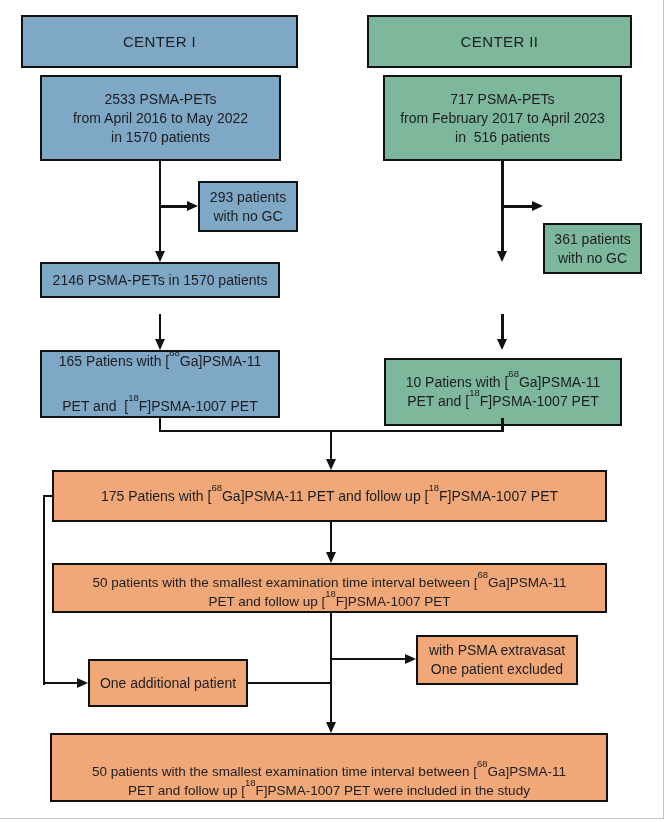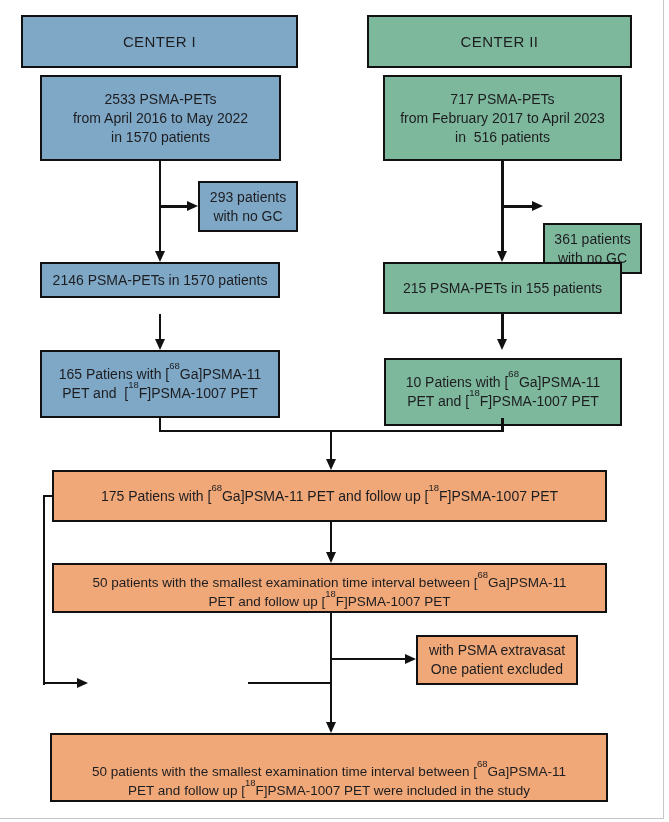--- a/index.html
+++ b/index.html
@@ -48,58 +48,58 @@
 
   <div class="node c1" style="left:198px;top:181px;width:100px;height:51px;">
     <span class="ln">293 patients</span>
     <span class="ln">with no GC</span>
   </div>
 
   <div class="node c1" style="left:40px;top:262px;width:240px;height:36px;">
     <span class="ln">2146 PSMA-PETs in 1570 patients</span>
   </div>
 
-  <div class="node c1" style="left:40px;top:350px;width:240px;height:68px;">
+  <div class="node c1" style="left:40px;top:350px;width:240px;height:68px;justify-content:space-between;">
     <span class="ln">165 Patiens with [<sup>68</sup>Ga]PSMA-11</span>
     <span class="ln">PET and  [<sup>18</sup>F]PSMA-1007 PET</span>
   </div>
 
   <div class="node c2 hdr" style="left:367px;top:15px;width:265px;height:53px;">
     <span class="ln">CENTER II</span>
   </div>
 
   <div class="node c2" style="left:383px;top:75px;width:239px;height:86px;">
     <span class="ln">717 PSMA-PETs</span>
     <span class="ln">from February 2017 to April 2023</span>
     <span class="ln">in  516 patients</span>
   </div>
 
   <div class="node c2" style="left:543px;top:194px;width:99px;height:51px;margin-top:29px;">
     <span class="ln">361 patients</span>
     <span class="ln">with no GC</span>
   </div>
 
-  <div class="node c2" style="left:383px;top:262px;width:239px;height:52px;">
-    <span class="ln">215 PSMA-PETs in 155 patients</span>
-  </div>
 
   <div class="node c2" style="left:384px;top:350px;width:238px;height:68px;margin-top:8px;">
     <span class="ln">10 Patiens with [<sup>68</sup>Ga]PSMA-11</span>
     <span class="ln">PET and [<sup>18</sup>F]PSMA-1007 PET</span>
   </div>
 
   <div class="node or" style="left:52px;top:470px;width:555px;height:52px;">
     <span class="ln">175 Patiens with [<sup>68</sup>Ga]PSMA-11 PET and follow up [<sup>18</sup>F]PSMA-1007 PET</span>
   </div>
 
   <div class="node or small-text" style="left:52px;top:563px;width:555px;height:50px;">
     <span class="ln">50 patients with the smallest examination time interval between [<sup>68</sup>Ga]PSMA-11</span>
     <span class="ln">PET and follow up [<sup>18</sup>F]PSMA-1007 PET</span>
   </div>
 
+  <div class="node or" style="left:88px;top:659px;width:160px;height:48px;">
+    <span class="ln">One additional patient</span>
+  </div>
 
   <div class="node or" style="left:416px;top:635px;width:162px;height:50px;">
     <span class="ln">with PSMA extravasat</span>
     <span class="ln">One patient excluded</span>
   </div>
 
   <div class="node or small-text" style="left:50px;top:733px;width:558px;height:69px;">
     <span class="ln">50 patients with the smallest examination time interval between [<sup>68</sup>Ga]PSMA-11</span>
     <span class="ln">PET and follow up [<sup>18</sup>F]PSMA-1007 PET were included in the study</span>
   </div>

